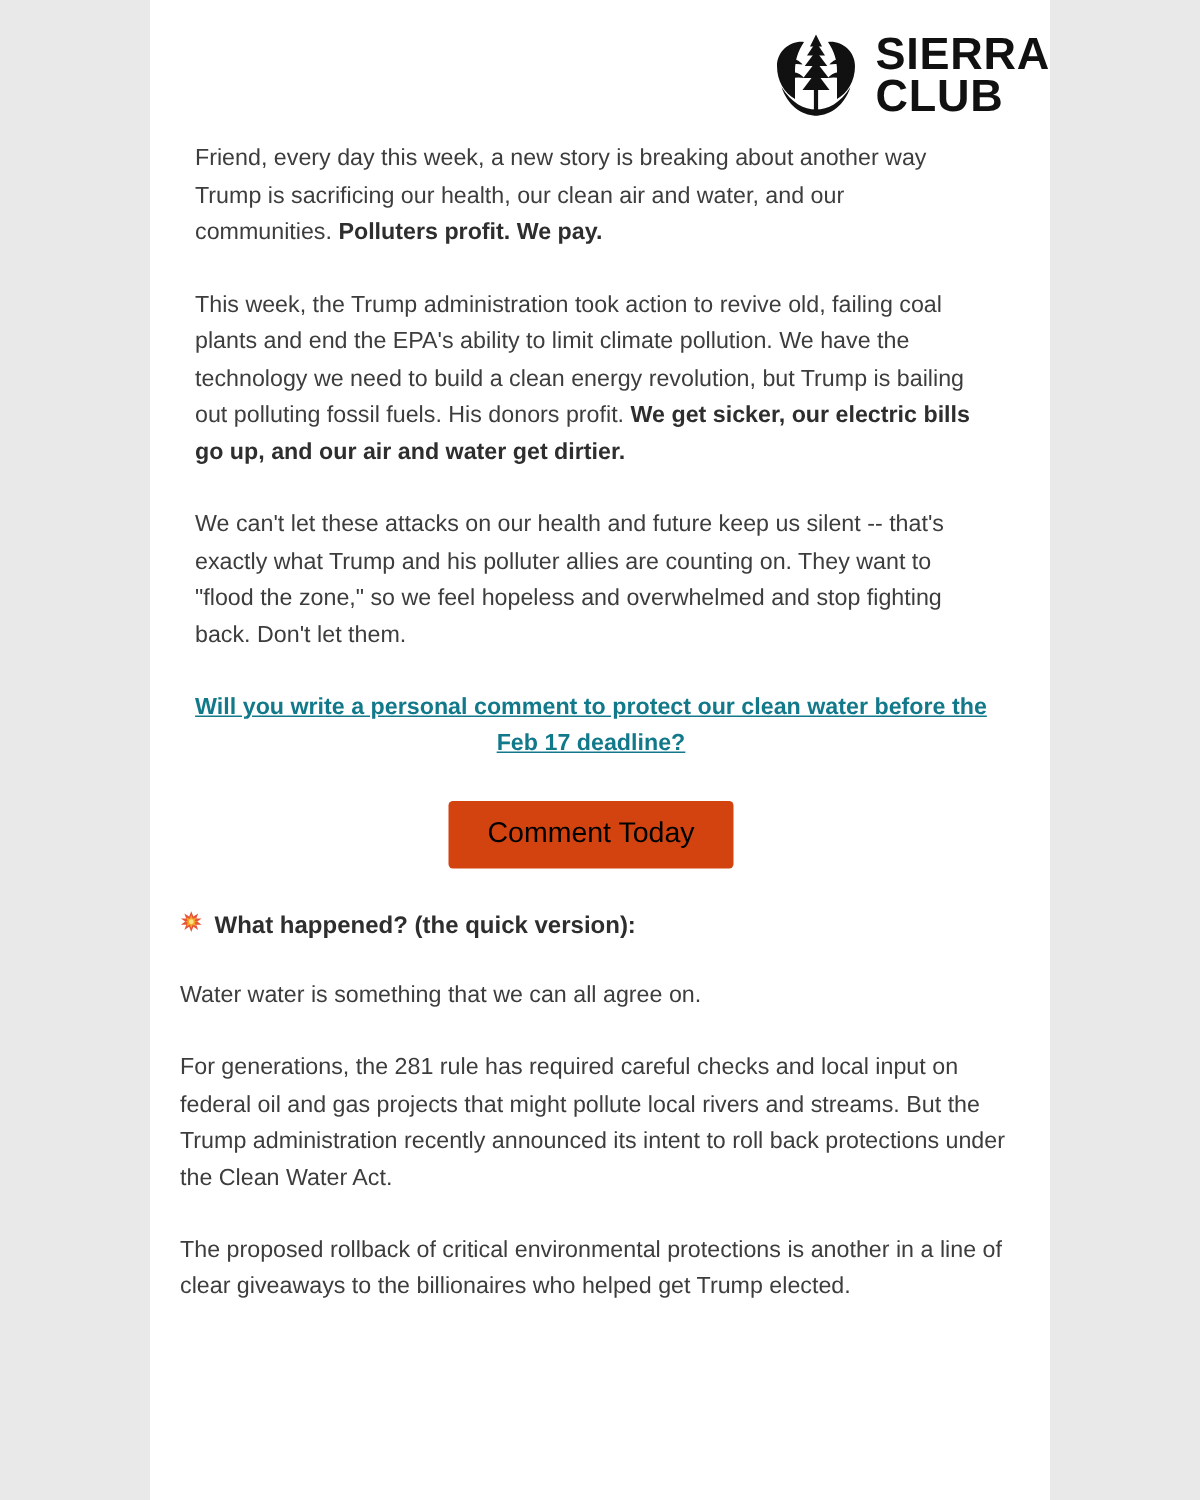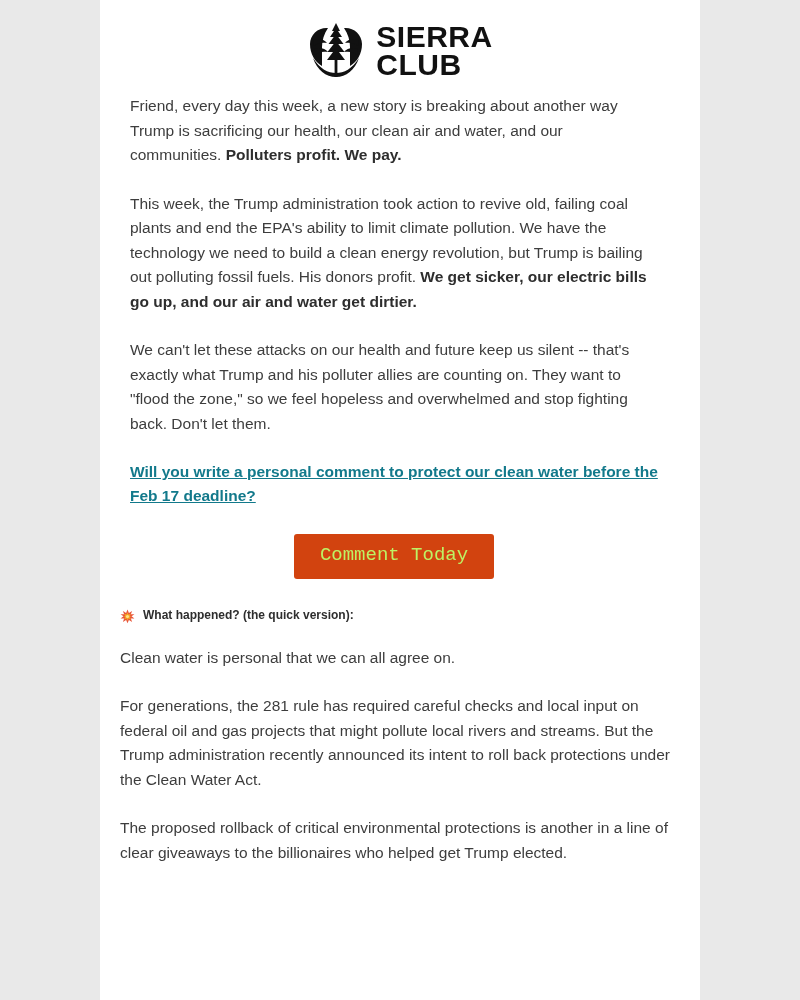--- a/index.html
+++ b/index.html
@@ -20,21 +20,21 @@
     width: 600px;
     min-height: 1000px;
     background: #ffffff;
   }
 
   
   .logo-header {
     padding: 22px 0 16px 0;
     display: flex;
     align-items: center;
-    justify-content: center;
+    justify-content: flex-end;
   }
   .logo-lockup {
     display: flex;
     align-items: center;
     gap: 11px;
   }
   .logo-mark {
     width: 58px;
     height: 56px;
     flex: none;
@@ -73,56 +73,57 @@
     color: #2e2e2e;
   }
   p.para-loose {
     line-height: 1.78;
   }
 
   .link-para {
     margin: 0 0 26px 0;
     font-size: 15.5px;
     line-height: 1.56;
+    text-align: center;
   }
   a.inline-link {
     color: #12798b;
     font-weight: bold;
     text-decoration: underline;
     font-family: "Liberation Sans", sans-serif;
   }
 
   .cta-wrap {
     text-align: center;
     margin: 0 0 28px 0;
   }
   .cta-button {
     display: inline-block;
     background: #d2430f;
-    color: #bef264;
+    color: #000000;
     font-size: 19px;
-    font-family: Liberation Mono, monospace;
+    font-family: Liberation Sans, sans-serif;
     padding: 11px 26px 12px 26px;
     border: none;
     border-radius: 3px;
     cursor: pointer;
     line-height: 1.15;
     min-width: 160px;
     box-sizing: border-box;
   }
 
   h3.section-head {
     margin: 0 0 22px 0;
-    font-size: 12px;
+    font-size: 16px;
     font-weight: bold;
     color: #2e2e2e;
     line-height: 1.4;
     font-family: "Liberation Sans", sans-serif;
     display: flex;
-    align-items: flex-end;
+    align-items: flex-start;
     gap: 8px;
   }
   .emoji {
     font-size: 15px;
     line-height: 1;
     flex: none;
   }
   .emoji svg { display: block; }
 
   sup.footnote {
@@ -191,21 +192,21 @@
       <span class="emoji">
         <svg width="15" height="15" viewBox="0 0 16 16" xmlns="http://www.w3.org/2000/svg" aria-hidden="true">
           <path d="M8 0.6 L9.5 4.2 L12.9 2.1 L11.6 5.6 L15.4 5.6 L12.3 7.8 L15.4 10.2 L11.6 10.2 L12.9 13.8 L9.5 11.6 L8 15.3 L6.5 11.6 L3.1 13.8 L4.4 10.2 L0.6 10.2 L3.7 7.8 L0.6 5.6 L4.4 5.6 L3.1 2.1 L6.5 4.2 Z" fill="#e8563a"></path>
           <path d="M8 3.4 L9 5.9 L11.5 5.1 L10.4 7.6 L12.6 8 L10.4 8.6 L11.5 11 L9 10.1 L8 12.4 L7 10.1 L4.5 11 L5.6 8.6 L3.4 8 L5.6 7.6 L4.5 5.1 L7 5.9 Z" fill="#f5a623"></path>
           <circle cx="8" cy="8" r="1.7" fill="#fde28a"></circle>
         </svg>
       </span>
       <span>What happened? (the quick version):</span>
     </h3>
 
-    <p class="para">Clean water is personal that we can all agree on.</p>
+    <p class="para">Water water is something that we can all agree on.</p>
 
 
     <p class="para">For generations, the 281 rule has required careful checks and local input on federal oil and gas projects that might pollute local rivers and streams. But the Trump administration recently announced its intent to roll back protections under the Clean Water Act.</p>
 
     <p class="para">The proposed rollback of critical environmental protections is another in a line of clear giveaways to the billionaires who helped get Trump elected.</p>
 
   </div>
 </div>
 
 </body></html>

